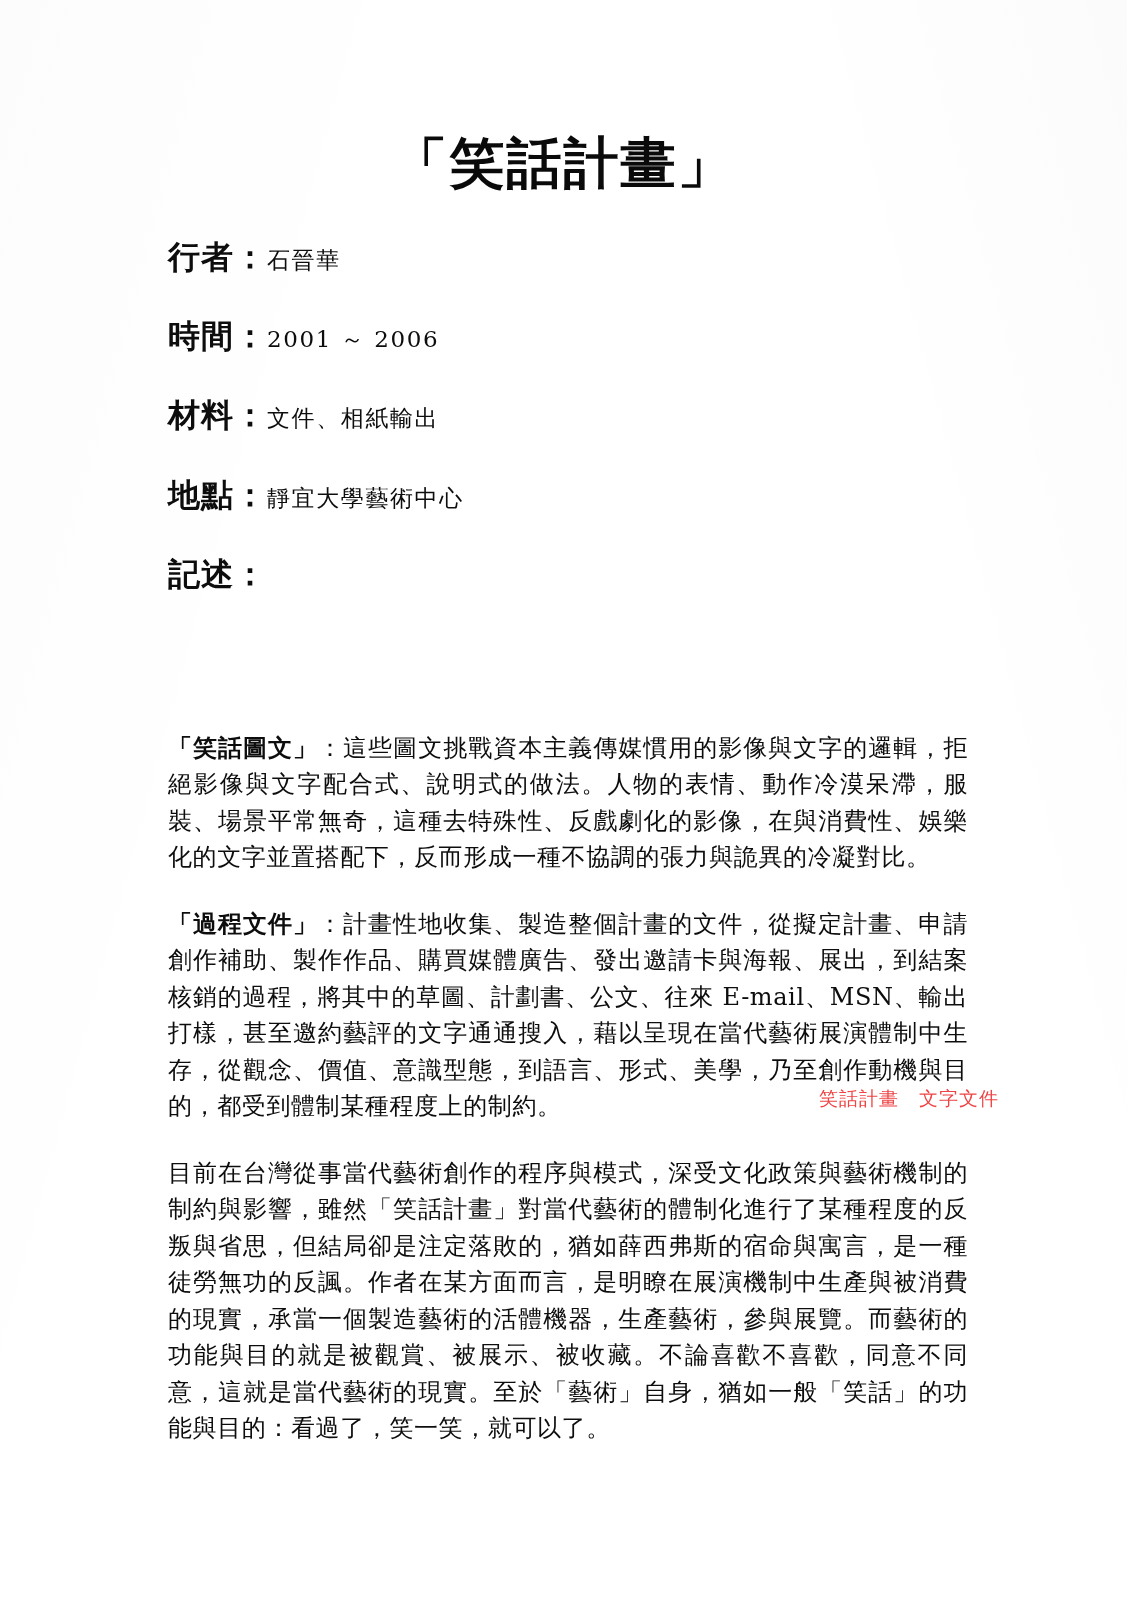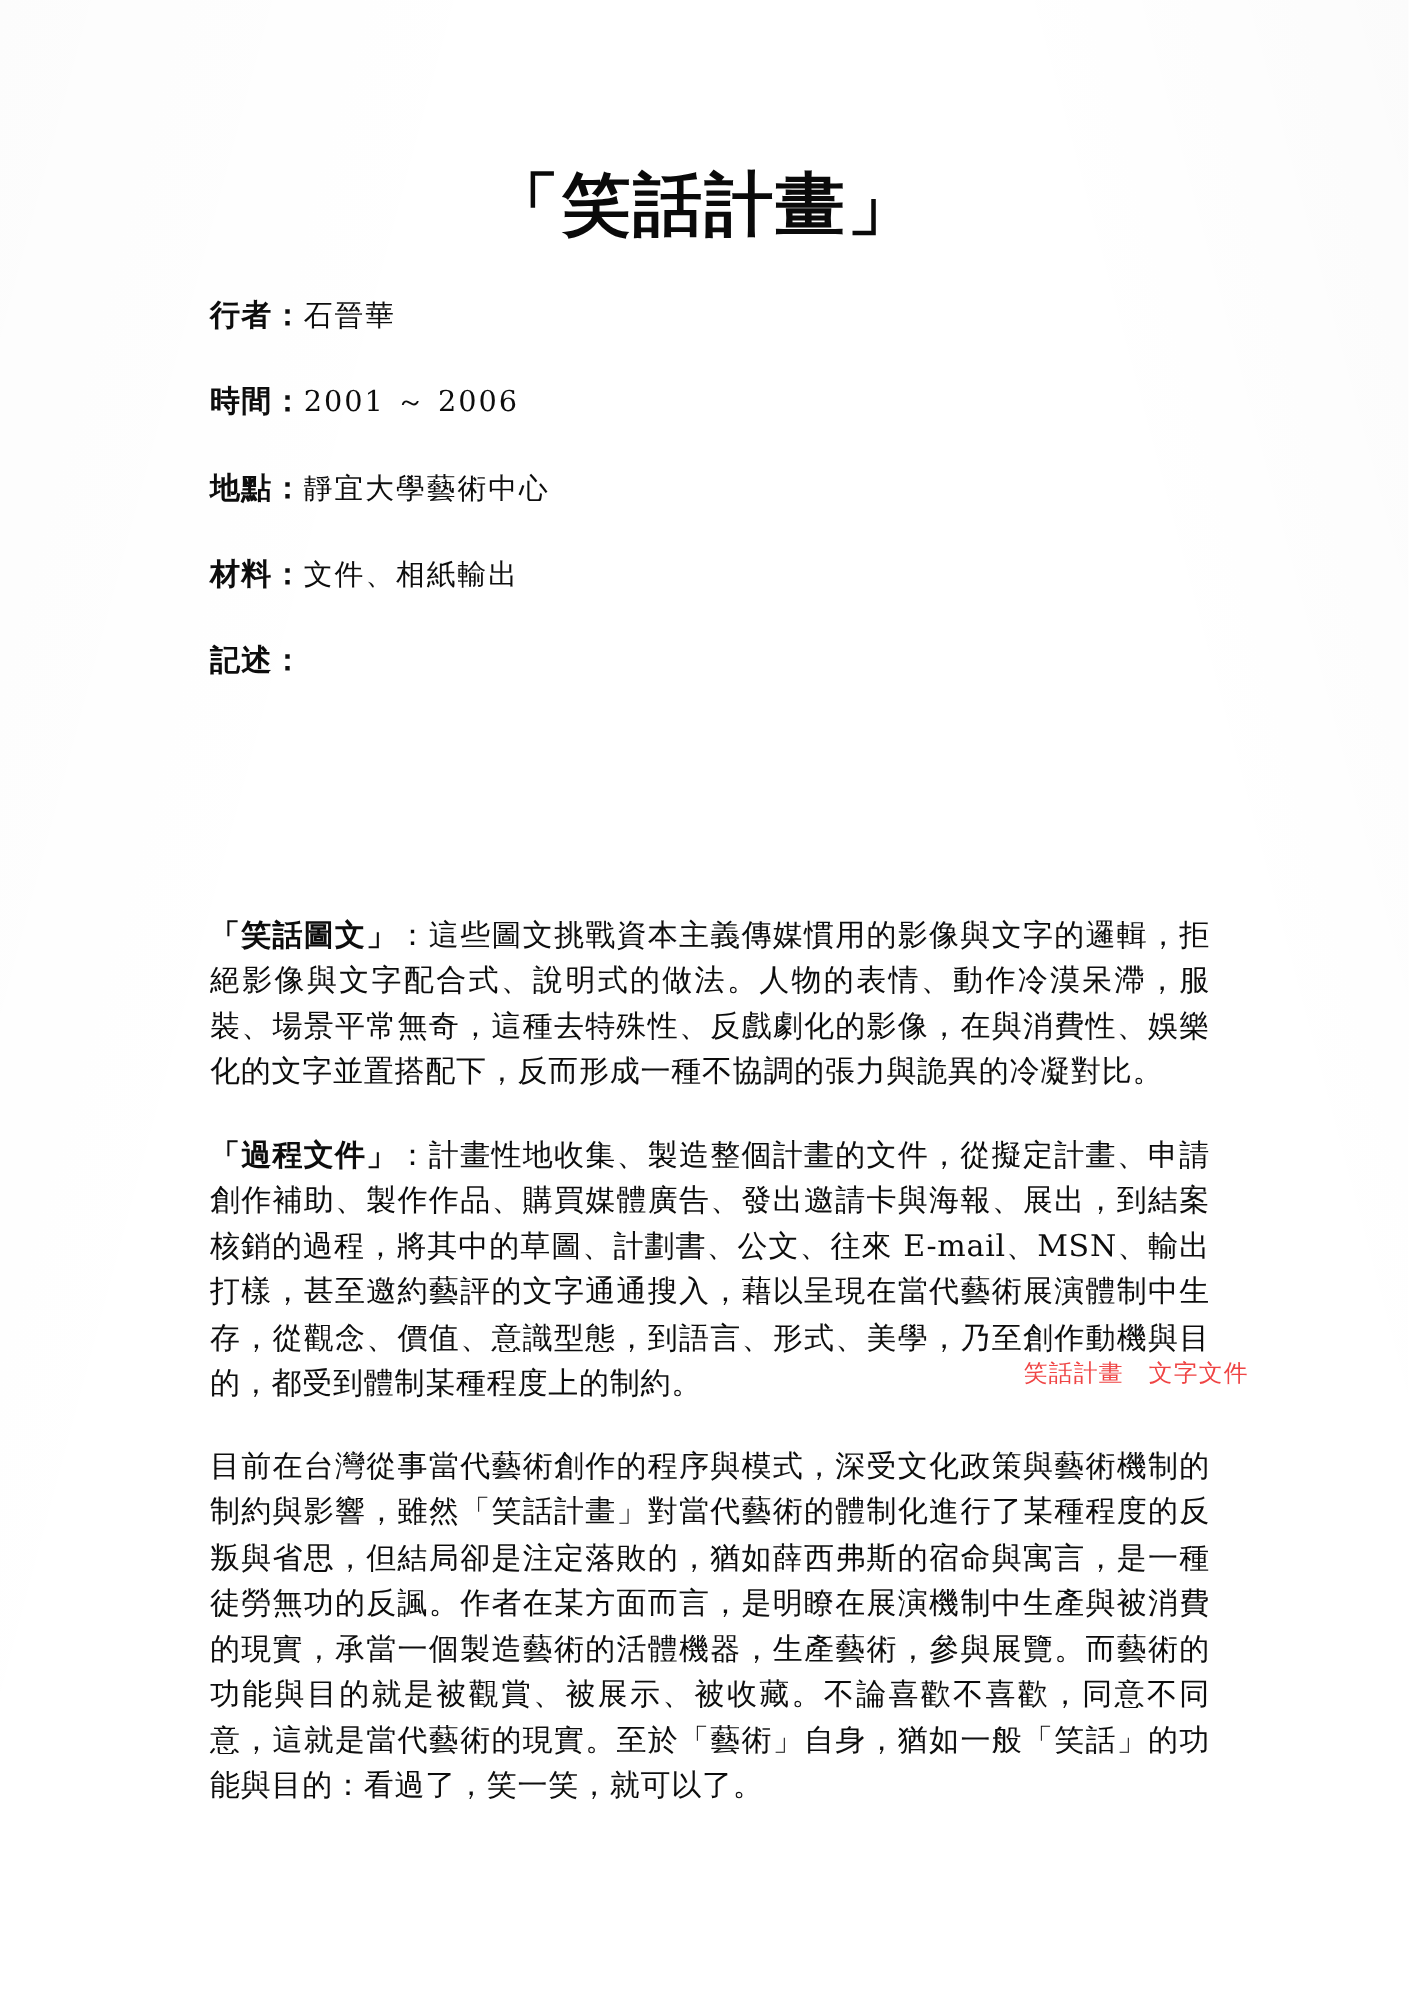--- a/index.html
+++ b/index.html
@@ -60,21 +60,21 @@
   }
   .meta-row {
     display: flex;
     align-items: baseline;
     margin-bottom: 36px;
     font-size: 23px;
     line-height: 1.35;
   }
   .meta-label {
     font-weight: bold;
-    font-size: 24px;
+    font-size: 32px;
     white-space: nowrap;
     letter-spacing: 1px;
     flex: 0 0 auto;
   }
   .meta-value {
     font-weight: normal;
     letter-spacing: 1.6px;
     flex: 1 1 auto;
   }
   .meta-value .sz-line {
@@ -133,27 +133,27 @@
         <span class="meta-label">行者：</span>
         <span class="meta-value">石晉華</span>
       </div>
 
       <div class="meta-row">
         <span class="meta-label">時間：</span>
         <span class="meta-value">2001 ～ 2006</span>
       </div>
 
       <div class="meta-row">
-        <span class="meta-label">地點：</span>
-        <span class="meta-value">靜宜大學藝術中心</span>
+        <span class="meta-label">材料：</span>
+        <span class="meta-value">文件、相紙輸出</span>
       </div>
 
       <div class="meta-row">
-        <span class="meta-label">材料：</span>
-        <span class="meta-value">文件、相紙輸出</span>
+        <span class="meta-label">地點：</span>
+        <span class="meta-value">靜宜大學藝術中心</span>
       </div>
 
 
       <div class="meta-row desc">
         <span class="meta-label">記述：</span>
       </div>
 
     </div>
 
     <div class="body-block">

